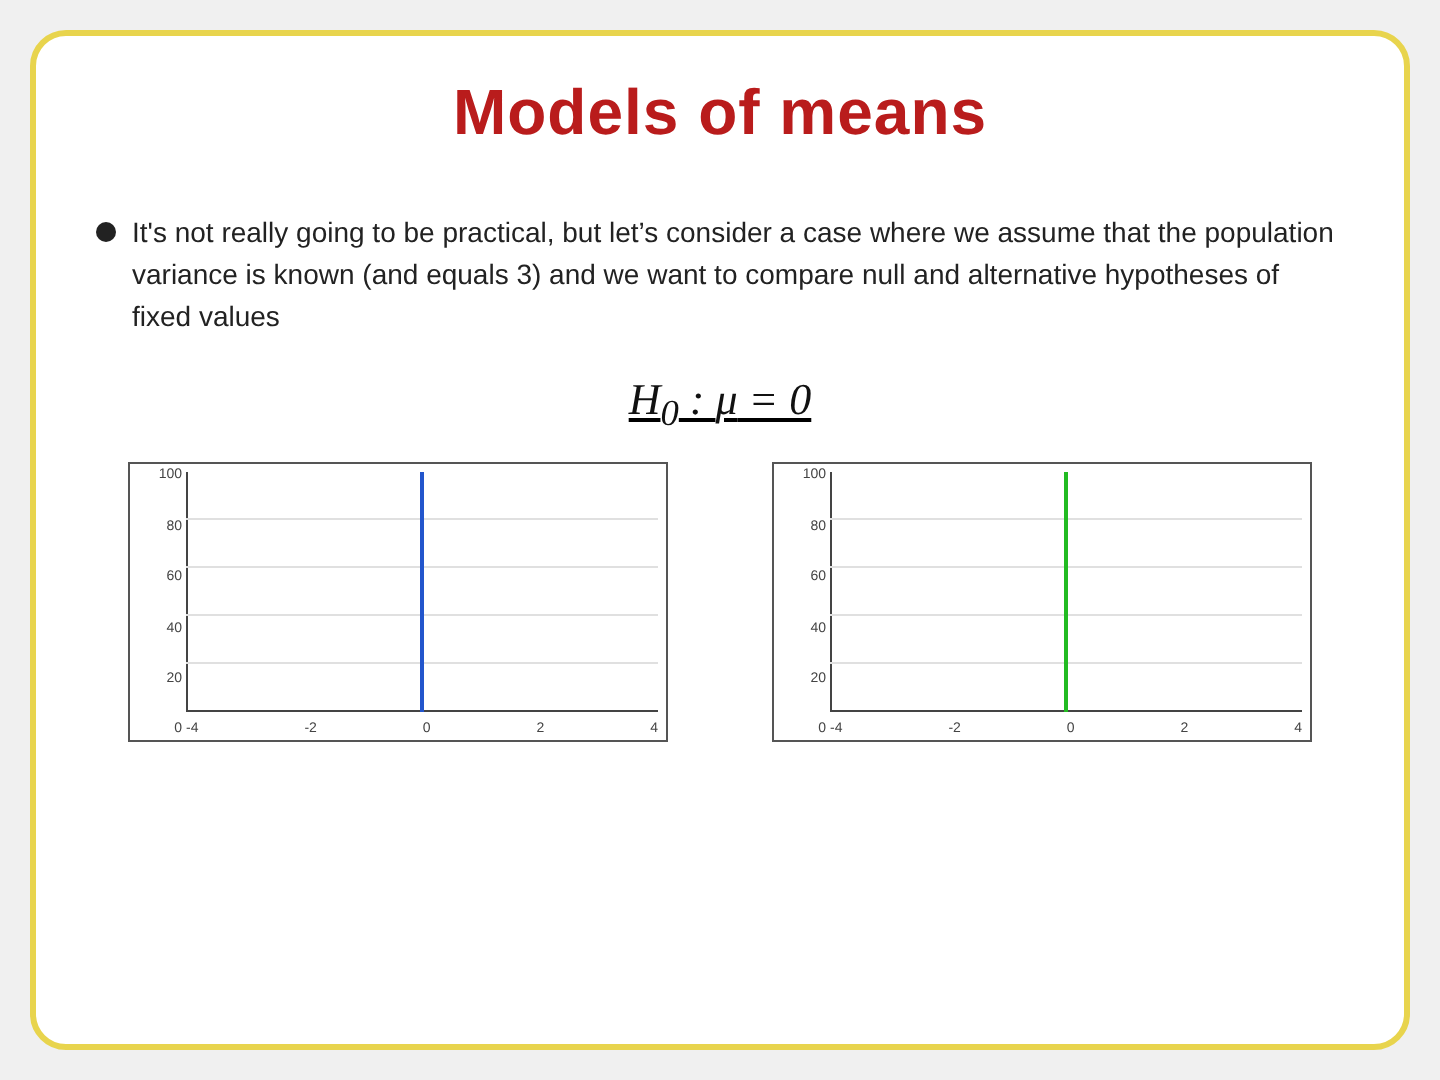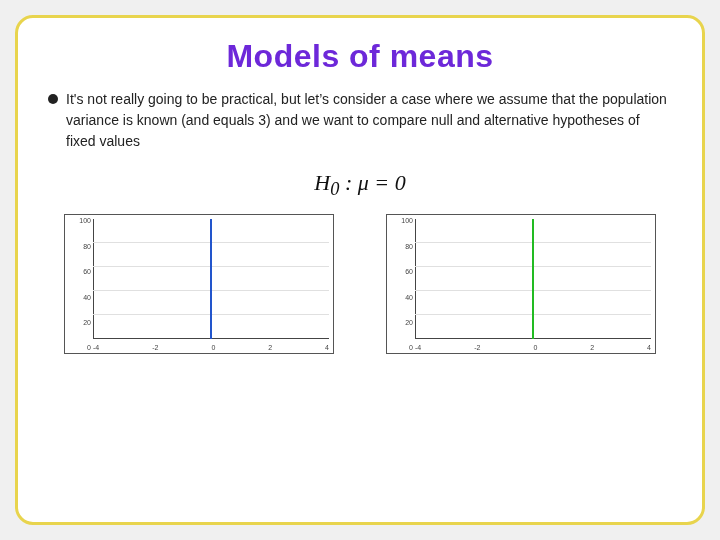--- a/index.html
+++ b/index.html
@@ -23,22 +23,22 @@
       padding: 20px 30px 20px 30px;
       display: flex;
       flex-direction: column;
       align-items: stretch;
     }
 
     .slide-title {
       text-align: center;
       font-size: 32px;
       font-weight: bold;
-      color: #6d28d9;
-      margin-bottom: 14px;
+      color: #b91c1c;
+      margin-bottom: 31px;
       letter-spacing: 0.5px;
     }
 
     .bullet-section {
       display: flex;
       align-items: flex-start;
       margin-bottom: 10px;
       gap: 8px;
     }
 
@@ -56,20 +56,21 @@
       color: #222;
       line-height: 1.5;
     }
 
     .formulas-row {
       display: flex;
       flex-direction: row;
       justify-content: space-around;
       align-items: center;
       margin: 8px 0 10px 0;
+      text-decoration: underline;
     }
 
     .formula {
       font-size: 22px;
       font-style: italic;
       color: #111;
       font-family: 'Times New Roman', Times, serif;
     }
 
     .charts-row {

